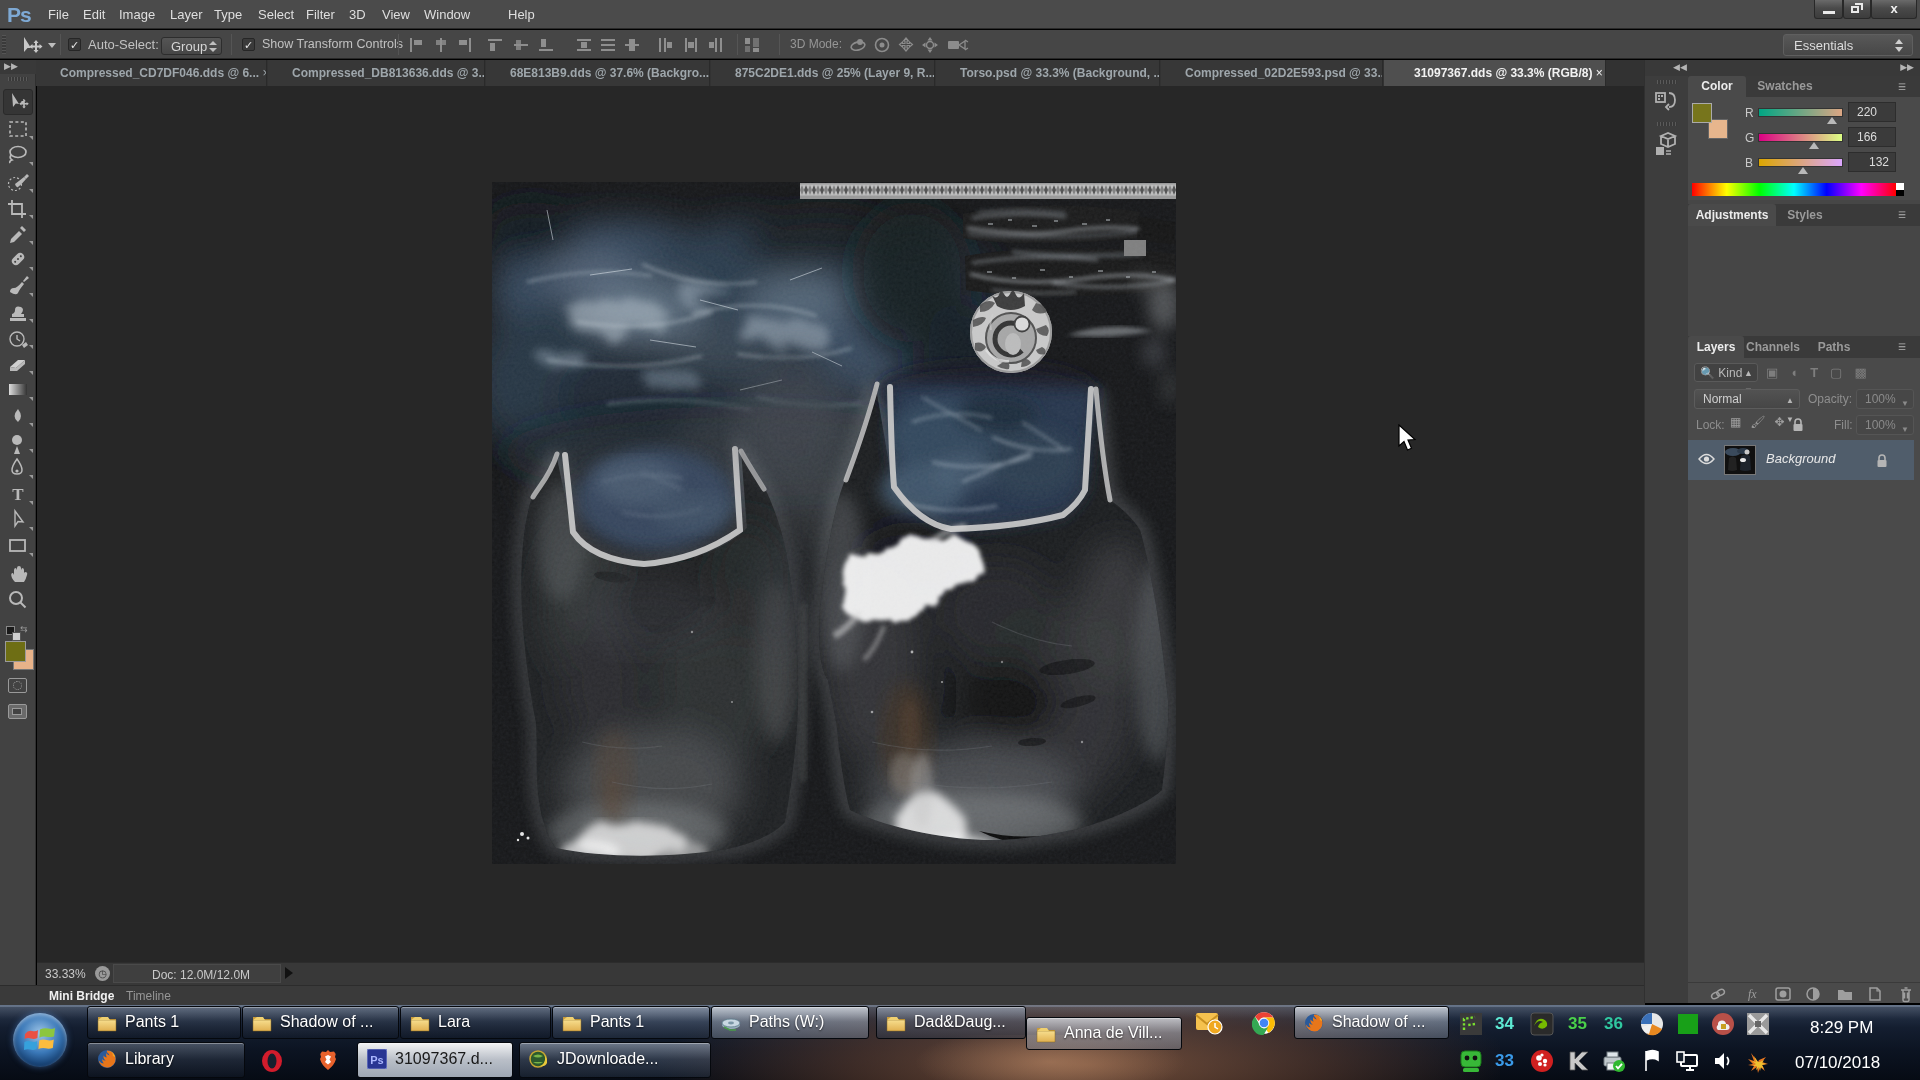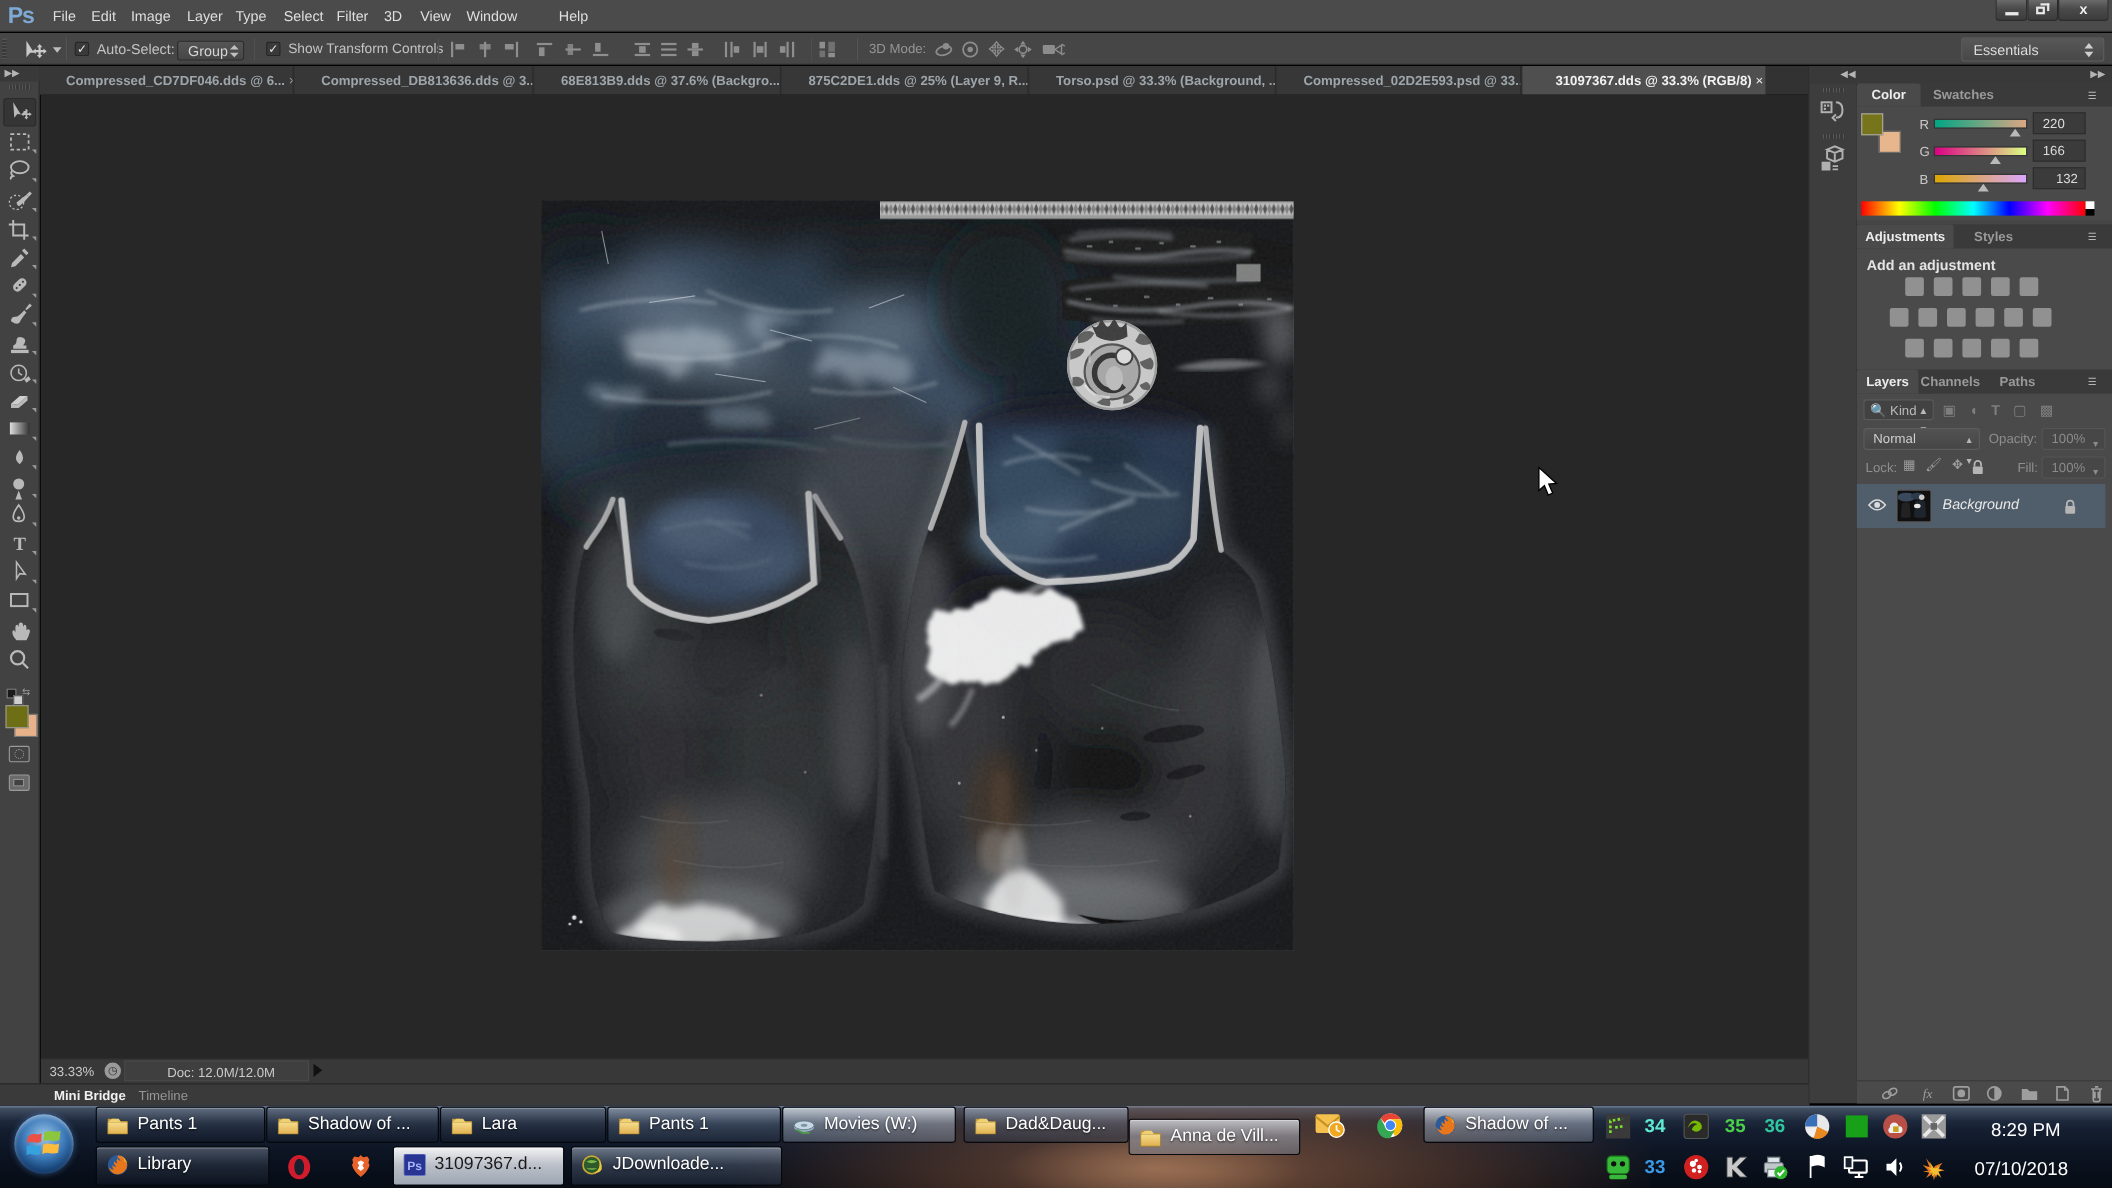--- a/index.html
+++ b/index.html
@@ -669,41 +669,22 @@
  <div class="a" style="left:70px;top:61px;width:85px;height:9px;background:linear-gradient(90deg,#dca600,#dca6ff);border:1px solid #333"></div>
  <div class="a" style="left:110px;top:70px;width:0;height:0;border-left:5px solid transparent;border-right:5px solid transparent;border-bottom:7px solid #b9b9b9"></div>
  <div class="a" style="left:160px;top:55px;width:48px;height:20px;background:#3b3b3b;border:1px solid #2d2d2d;color:#dcdcdc;font-size:12px;line-height:19px;padding-left:20px">132</div>
  <div class="a" style="left:4px;top:86px;width:204px;height:13px;background:linear-gradient(90deg,#f00,#ff0 17%,#0f0 33%,#0ff 50%,#00f 66%,#f0f 83%,#f00)"></div>
  <div class="a" style="left:208px;top:86px;width:8px;height:7px;background:#fff"></div>
  <div class="a" style="left:208px;top:93px;width:8px;height:6px;background:#000"></div>
 </div>
 
 <div class="a" style="left:0;top:144px;width:232px;height:22px;background:#3a3a3a">
  <div class="a" style="left:0;top:0;width:88px;height:22px;background:#4a4a4a;color:#ececec;font-size:12px;font-weight:bold;text-align:center;line-height:22px;border-radius:3px 3px 0 0">Adjustments</div>
- <div class="a" style="left:92px;top:0;width:50px;height:22px;color:#9a9a9a;font-size:12px;font-weight:bold;text-align:right;line-height:22px">Styles</div>
+ <div class="a" style="left:92px;top:0;width:50px;height:22px;color:#9a9a9a;font-size:12px;font-weight:bold;text-align:center;line-height:22px">Styles</div>
  <div class="a" style="left:210px;top:6px;width:14px;height:10px;color:#b5b5b5;font-size:9px;line-height:10px">☰</div>
-</div>
-<div class="a" style="left:0;top:166px;width:232px;height:110px;background:#4a4a4a">
- <div class="a" style="left:9px;top:7px;color:#e4e4e4;font-size:13px;font-weight:bold">Add an adjustment</div>
- <div class="a" style="left:44px;top:26px;width:17px;height:17px;background:#9e9e9e;border-radius:2px;opacity:.85"></div>
-      <div class="a" style="left:70px;top:26px;width:17px;height:17px;background:#9e9e9e;border-radius:2px;opacity:.85"></div>
-      <div class="a" style="left:96px;top:26px;width:17px;height:17px;background:#9e9e9e;border-radius:2px;opacity:.85"></div>
-      <div class="a" style="left:122px;top:26px;width:17px;height:17px;background:#9e9e9e;border-radius:2px;opacity:.85"></div>
-      <div class="a" style="left:148px;top:26px;width:17px;height:17px;background:#9e9e9e;border-radius:2px;opacity:.85"></div>
-      <div class="a" style="left:30px;top:54px;width:17px;height:17px;background:#9e9e9e;border-radius:2px;opacity:.85"></div>
-      <div class="a" style="left:56px;top:54px;width:17px;height:17px;background:#9e9e9e;border-radius:2px;opacity:.85"></div>
-      <div class="a" style="left:82px;top:54px;width:17px;height:17px;background:#9e9e9e;border-radius:2px;opacity:.85"></div>
-      <div class="a" style="left:108px;top:54px;width:17px;height:17px;background:#9e9e9e;border-radius:2px;opacity:.85"></div>
-      <div class="a" style="left:134px;top:54px;width:17px;height:17px;background:#9e9e9e;border-radius:2px;opacity:.85"></div>
-      <div class="a" style="left:160px;top:54px;width:17px;height:17px;background:#9e9e9e;border-radius:2px;opacity:.85"></div>
-      <div class="a" style="left:44px;top:82px;width:17px;height:17px;background:#9e9e9e;border-radius:2px;opacity:.85"></div>
-      <div class="a" style="left:70px;top:82px;width:17px;height:17px;background:#9e9e9e;border-radius:2px;opacity:.85"></div>
-      <div class="a" style="left:96px;top:82px;width:17px;height:17px;background:#9e9e9e;border-radius:2px;opacity:.85"></div>
-      <div class="a" style="left:122px;top:82px;width:17px;height:17px;background:#9e9e9e;border-radius:2px;opacity:.85"></div>
-      <div class="a" style="left:148px;top:82px;width:17px;height:17px;background:#9e9e9e;border-radius:2px;opacity:.85"></div>
 </div>
 
 <div class="a" style="left:0;top:276px;width:232px;height:22px;background:#3a3a3a">
  <div class="a" style="left:0;top:0;width:56px;height:22px;background:#4a4a4a;color:#ececec;font-size:12px;font-weight:bold;text-align:center;line-height:22px;border-radius:3px 3px 0 0">Layers</div>
  <div class="a" style="left:58px;top:0;width:66px;height:22px;color:#9a9a9a;font-size:12px;font-weight:bold;line-height:22px">Channels</div>
  <div class="a" style="left:124px;top:0;width:44px;height:22px;color:#9a9a9a;font-size:12px;font-weight:bold;text-align:center;line-height:22px">Paths</div>
  <div class="a" style="left:210px;top:6px;width:14px;height:10px;color:#b5b5b5;font-size:9px;line-height:10px">☰</div>
 </div>
 <div class="a" style="left:0;top:298px;width:232px;height:645px;background:#4a4a4a">
  <div class="a" style="left:6px;top:5px;width:64px;height:19px;background:#424242;border:1px solid #5a5a5a;border-radius:3px;color:#b9b9b9;font-size:12px;line-height:18px"><span style="padding-left:5px">🔍</span> Kind <span style="position:absolute;right:4px;font-size:9px">▲<br>▼</span></div>
@@ -841,21 +822,21 @@
       </svg>
       <div class="lbl" style="color:#fff;text-shadow:0 1px 2px rgba(0,0,0,.7);top:6px">Pants 1</div>
     </div>
     <div class="tbtn" style="left:711px;top:1px;width:158px;height:33px;background:linear-gradient(rgba(230,235,242,.75),rgba(170,182,198,.5) 48%,rgba(120,135,155,.45));box-shadow:inset 0 1px 0 rgba(255,255,255,.35)">
       <svg class="ticon" viewBox="0 0 20 20">
         <ellipse cx="10" cy="12" rx="9" ry="4" fill="#9ab0be"></ellipse>
         <ellipse cx="10" cy="10" rx="9" ry="4" fill="#c8d8e2" stroke="#5a7a8a" stroke-width="0.8"></ellipse>
         <ellipse cx="10" cy="10" rx="3" ry="1.4" fill="#7a96a6"></ellipse>
         <path d="M3,14 l6,3 h6" stroke="#4a9a4a" stroke-width="1.6" fill="none"></path>
       </svg>
-      <div class="lbl" style="color:#fff;text-shadow:0 1px 2px rgba(0,0,0,.7);top:6px">Movies (W:)</div>
+      <div class="lbl" style="color:#fff;text-shadow:0 1px 2px rgba(0,0,0,.7);top:6px">Paths (W:)</div>
     </div>
     <div class="tbtn" style="left:876px;top:1px;width:150px;height:33px;background:linear-gradient(rgba(160,172,190,.65),rgba(90,104,126,.45) 48%,rgba(40,52,70,.5));box-shadow:inset 0 1px 0 rgba(255,255,255,.35)">
       <svg class="ticon" viewBox="0 0 20 20">
         <path d="M1,4 h7 l2,2 h9 v12 h-18 Z" fill="#c79a3a"></path>
         <path d="M1,7 h18 v11 h-18 Z" fill="url(#fg)" stroke="#8a6a20" stroke-width="0.5"></path>
         <defs>
           <linearGradient id="fg" x1="0" y1="0" x2="0" y2="1">
             <stop offset="0" stop-color="#f7de8e"></stop>
             <stop offset="1" stop-color="#e0b050"></stop>
           </linearGradient>

